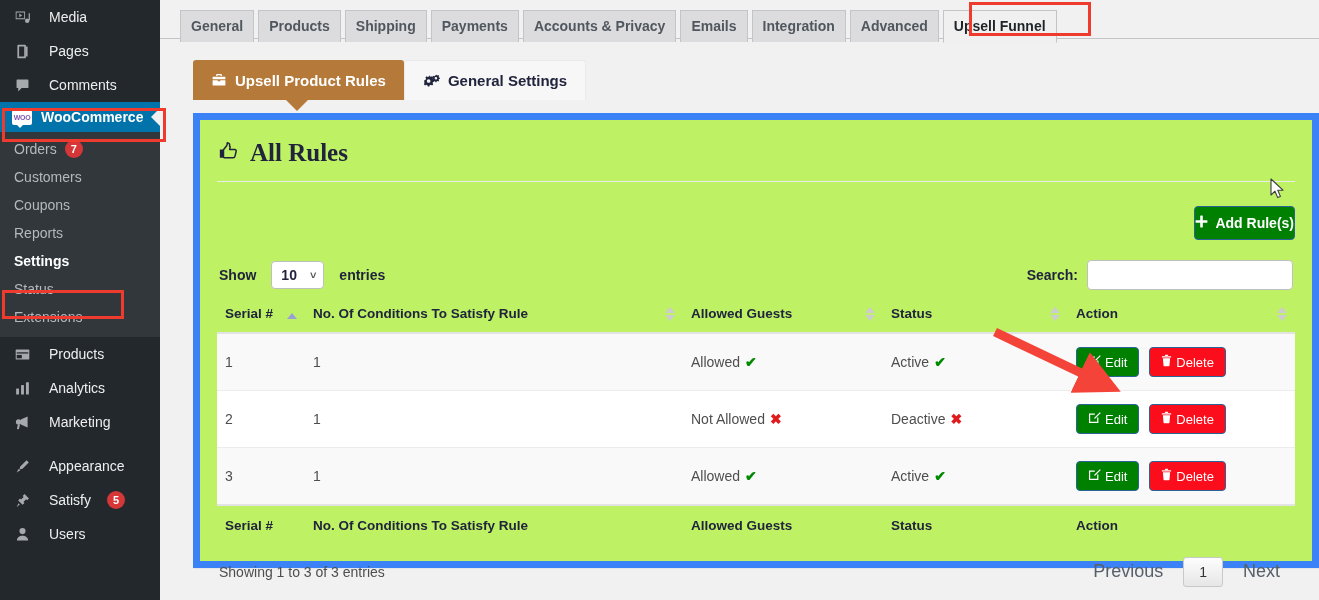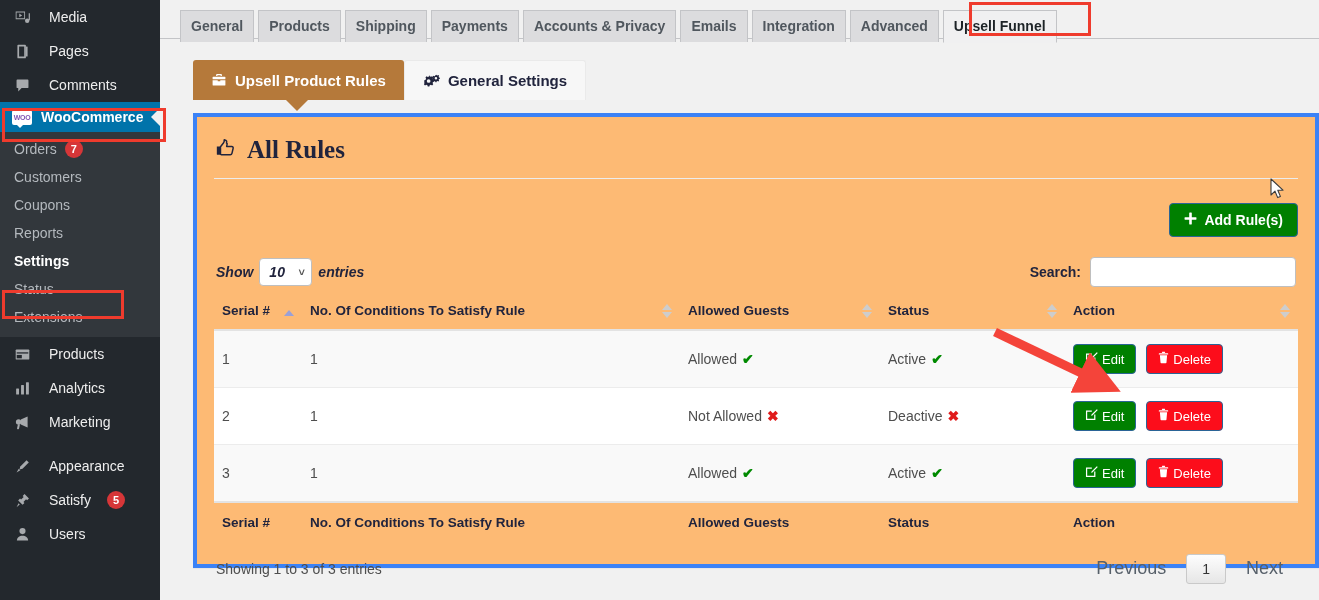--- a/index.html
+++ b/index.html
@@ -142,22 +142,22 @@
     width: 0; height: 0;
     border-left: 11px solid transparent;
     border-right: 11px solid transparent;
     border-top: 11px solid #b5793a;
   }
 
   
   #card {
     margin: 9px 0 0 33px;
     width: 1126px;
-    background: #fdba74;
-    border: 4px solid #3b82f6;
+    background: #bef264;
+    border: 7px solid #3b82f6;
     box-shadow: 0 1px 1px rgba(0,0,0,.04);
     padding: 0 17px 12px 17px;
     height: 455px;
   }
   #card-head {
     padding: 19px 0 14px 0;
     border-bottom: 1px solid #ececec;
   }
   #card-title {
     font-family: "Liberation Serif", serif;
@@ -166,31 +166,31 @@
   }
 
   
   #addrow { display:flex; justify-content:flex-end; padding: 24px 0 0 0; }
   .btn-add {
     display:inline-flex; align-items:center; gap:7px;
     background:#008000; color:#fff;
     border:1px solid #2a6496;
     border-radius:4px;
     font-size:14px; font-weight:bold;
-    padding: 8px 14px;
+    padding: 8px 0;
     cursor: pointer;
   }
 
   
   #dt-controls {
     display:flex; align-items:center; justify-content:space-between;
     padding: 20px 2px 10px 2px;
     font-size: 14px; color:#21243d;
   }
-  #length-ctrl { display:flex; align-items:center; gap:6px; font-weight:bold;font-style:italic; }
+  #length-ctrl { display:flex; align-items:center; gap:15px; font-weight:bold; }
   .fake-select {
     display:inline-flex; align-items:center; justify-content:space-between;
     width: 53px; height: 28px;
     border: 1px solid #bfbfbf; border-radius: 4px;
     background:#fff; padding: 0 7px 0 9px;
     font-weight: bold; font-size: 14px; color:#21243d;
   }
   .fake-select .chev { font-size: 11px; color:#555; }
   #search-ctrl { display:flex; align-items:center; gap:9px; font-weight:bold; }
   #search-input {

